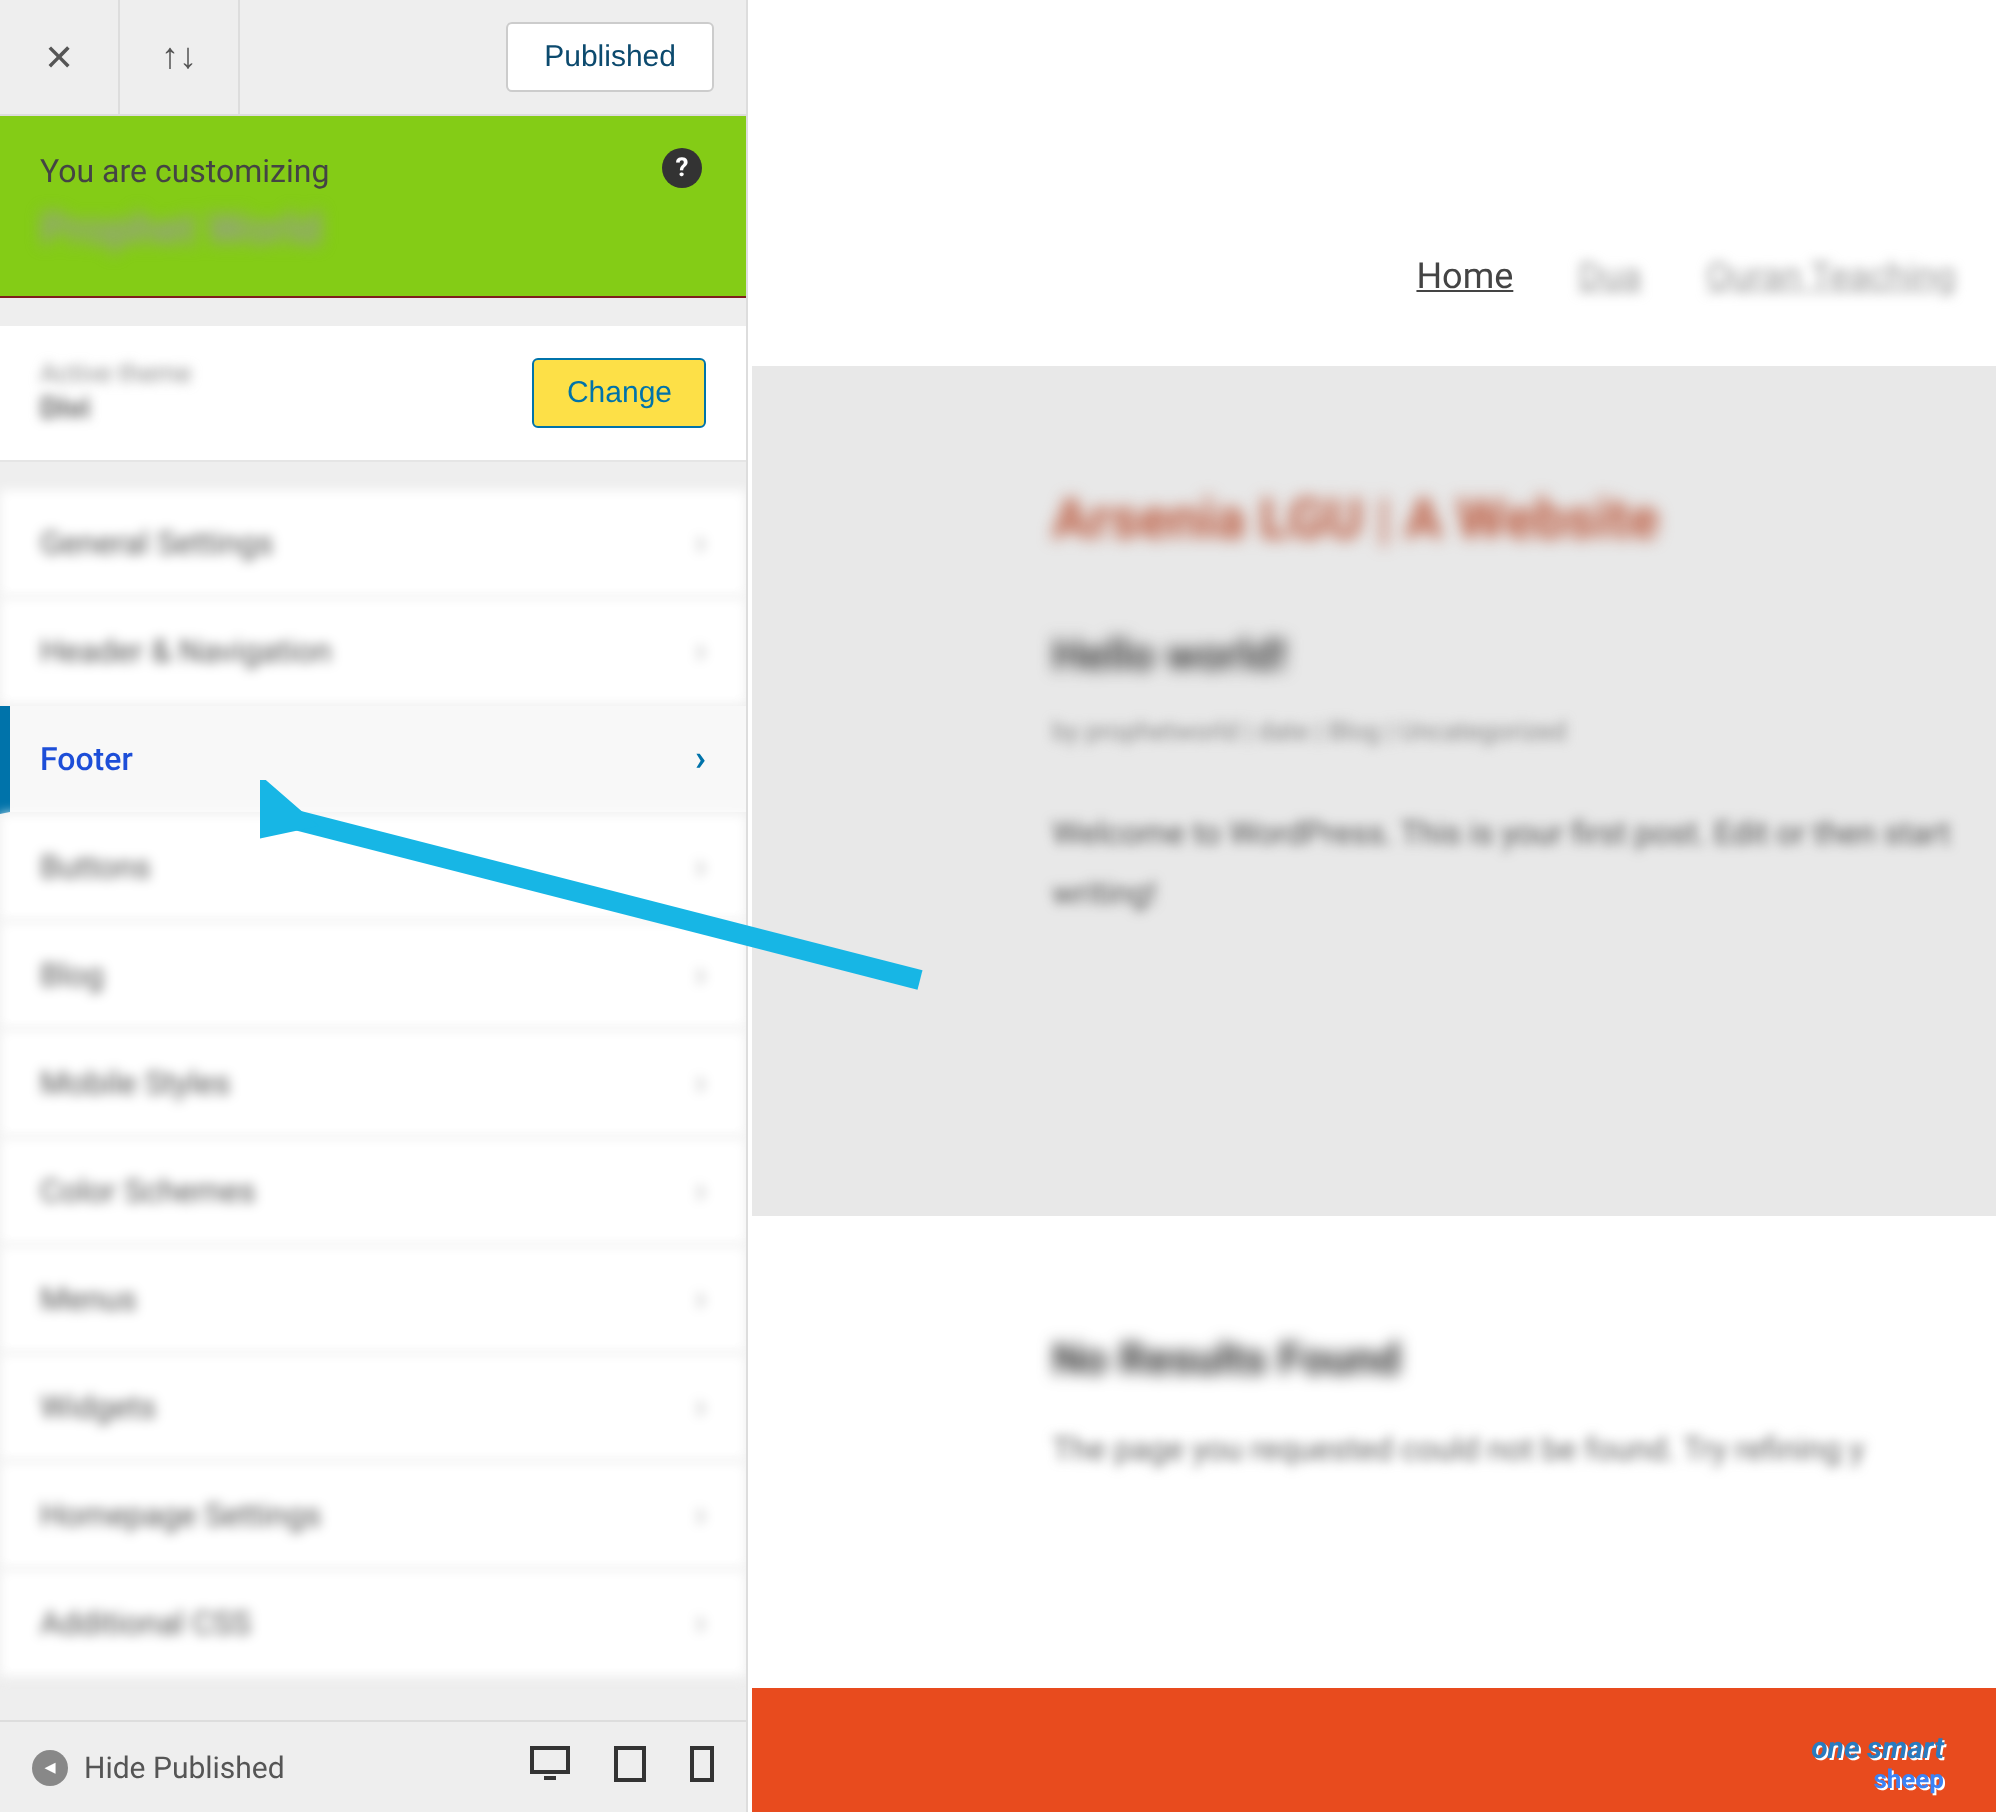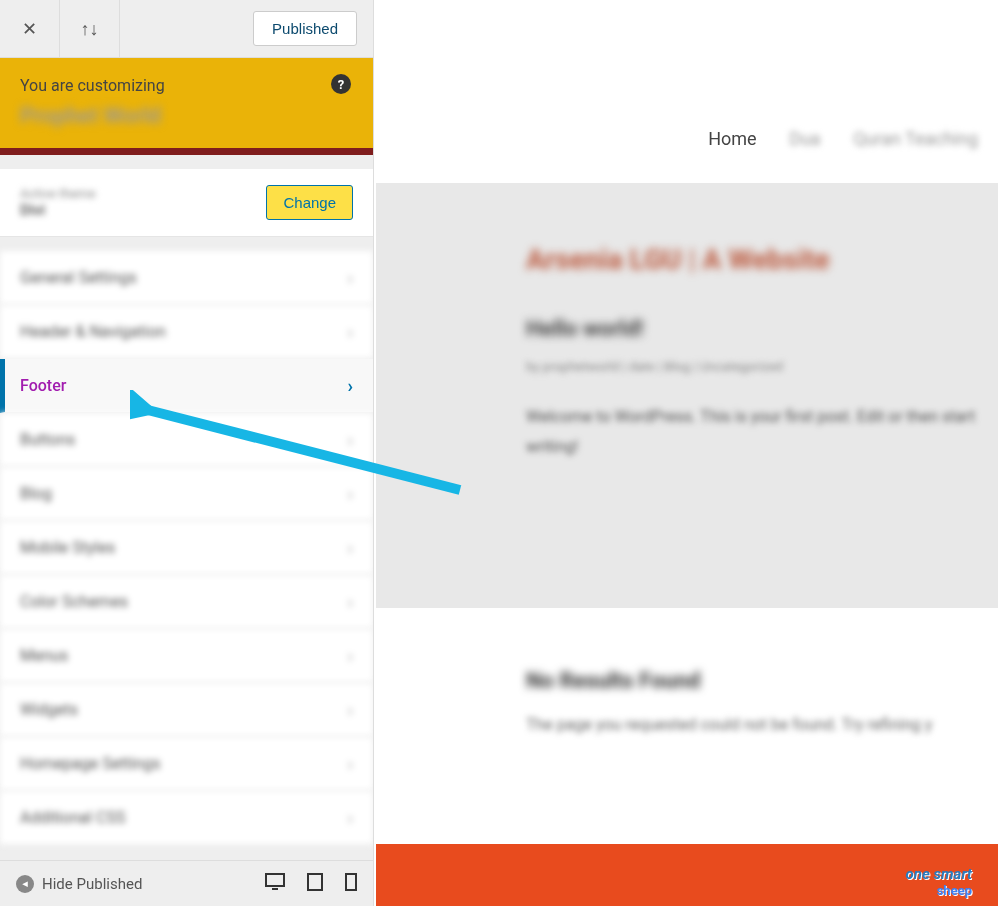--- a/index.html
+++ b/index.html
@@ -4,51 +4,51 @@
   <style>
     * { box-sizing: border-box; margin: 0; padding: 0; }
     body { font-family: -apple-system, BlinkMacSystemFont, "Segoe UI", Roboto, sans-serif; width: 998px; height: 906px; overflow: hidden; position: relative; background: #fff; }
     
     .sidebar { position: absolute; left: 0; top: 0; width: 374px; height: 906px; background: #eee; border-right: 1px solid #ddd; display: flex; flex-direction: column; }
     
     .sidebar-top { height: 58px; background: #eee; border-bottom: 1px solid #ddd; display: flex; align-items: center; }
     .top-btn { width: 60px; height: 58px; display: flex; align-items: center; justify-content: center; border-right: 1px solid #ddd; cursor: pointer; color: #555; font-size: 18px; }
     .published-btn { margin-left: auto; margin-right: 16px; background: #fff; border: 1px solid #ccc; border-radius: 3px; padding: 8px 18px; color: #0c4a6e; font-size: 15px; font-weight: 500; cursor: pointer; }
     
-    .customizing-block { background: #eab308; padding: 18px 20px 20px; border-bottom: 7px solid #7f1d1d; position: relative; }
+    .customizing-block { background: #84cc16; padding: 18px 20px 20px; border-bottom: 1px solid #7f1d1d; position: relative; }
     .customizing-label { color: #444; font-size: 16px; }
     .site-name { color: #999; font-size: 22px; font-weight: 600; margin-top: 8px; filter: blur(4px); }
     .help-icon { position: absolute; right: 22px; top: 16px; width: 20px; height: 20px; background: #333; border-radius: 50%; color: #fff; display: flex; align-items: center; justify-content: center; font-size: 13px; font-weight: bold; cursor: pointer; }
     
     .spacer { height: 14px; background: #eee; }
     
     .theme-block { background: #fff; padding: 16px 20px; display: flex; align-items: center; border-bottom: 1px solid #e5e5e5; }
     .theme-info { flex: 1; filter: blur(3px); }
     .theme-label { font-size: 13px; color: #888; }
     .theme-name { font-size: 15px; color: #555; font-weight: 600; }
     .change-btn { border: 1px solid #0073aa; color: #0073aa; background: #fde047; border-radius: 3px; padding: 8px 16px; font-size: 15px; cursor: pointer; }
     
     .menu-list { flex: 1; overflow: hidden; background: #eee; }
     .menu-gap { height: 14px; background: #eee; }
     .menu-item { background: #fff; border-bottom: 1px solid #eee; padding: 16px 20px; font-size: 16px; color: #555; display: flex; align-items: center; cursor: pointer; position: relative; }
     .menu-item .chev { margin-left: auto; color: #aaa; font-size: 18px; }
     .menu-item.blurred { filter: blur(3px); }
     .menu-item.active { border-left: 5px solid #0073aa; padding-left: 15px; background: #f8f8f8; }
-    .menu-item.active .label { color: #a21caf; font-weight: 500; }
+    .menu-item.active .label { color: #1d4ed8; font-weight: 500; }
     .menu-item.active .chev { color: #0073aa; font-weight: bold; }
     
     .sidebar-bottom { height: 46px; background: #eee; border-top: 1px solid #ddd; display: flex; align-items: center; padding: 0 16px; }
     .hide-controls { display: flex; align-items: center; gap: 8px; color: #555; font-size: 15px; cursor: pointer; }
     .hide-controls .arr { width: 18px; height: 18px; background: #888; border-radius: 50%; color: #fff; display: flex; align-items: center; justify-content: center; font-size: 11px; }
     .device-icons { margin-left: auto; display: flex; gap: 22px; }
     .device-icon { cursor: pointer; color: #444; }
     
     .preview { position: absolute; left: 376px; top: 0; width: 622px; height: 906px; background: #fff; overflow: hidden; }
     .preview-nav { padding-top: 128px; padding-right: 20px; text-align: right; font-size: 18px; color: #444; }
-    .nav-link { display: inline-block; margin-left: 28px; }
+    .nav-link { display: inline-block; margin-left: 28px; text-decoration: underline; }
     .nav-link.blurred { filter: blur(3px); color: #999; }
     
     .hero { background: #e8e8e8; margin-top: 34px; padding: 60px 0 60px 150px; height: 425px; }
     .hero-title { font-size: 28px; font-weight: 700; color: #bb5a3f; filter: blur(4px); }
     .hero-sub { font-size: 22px; font-weight: 700; color: #444; margin-top: 40px; filter: blur(4px); }
     .hero-meta { font-size: 13px; color: #888; margin-top: 18px; filter: blur(3px); }
     .hero-text { font-size: 16px; color: #555; margin-top: 28px; line-height: 1.9; filter: blur(3px); }
     
     .noresults { padding: 60px 0 40px 150px; }
     .nr-title { font-size: 22px; font-weight: 700; color: #333; filter: blur(4px); }

